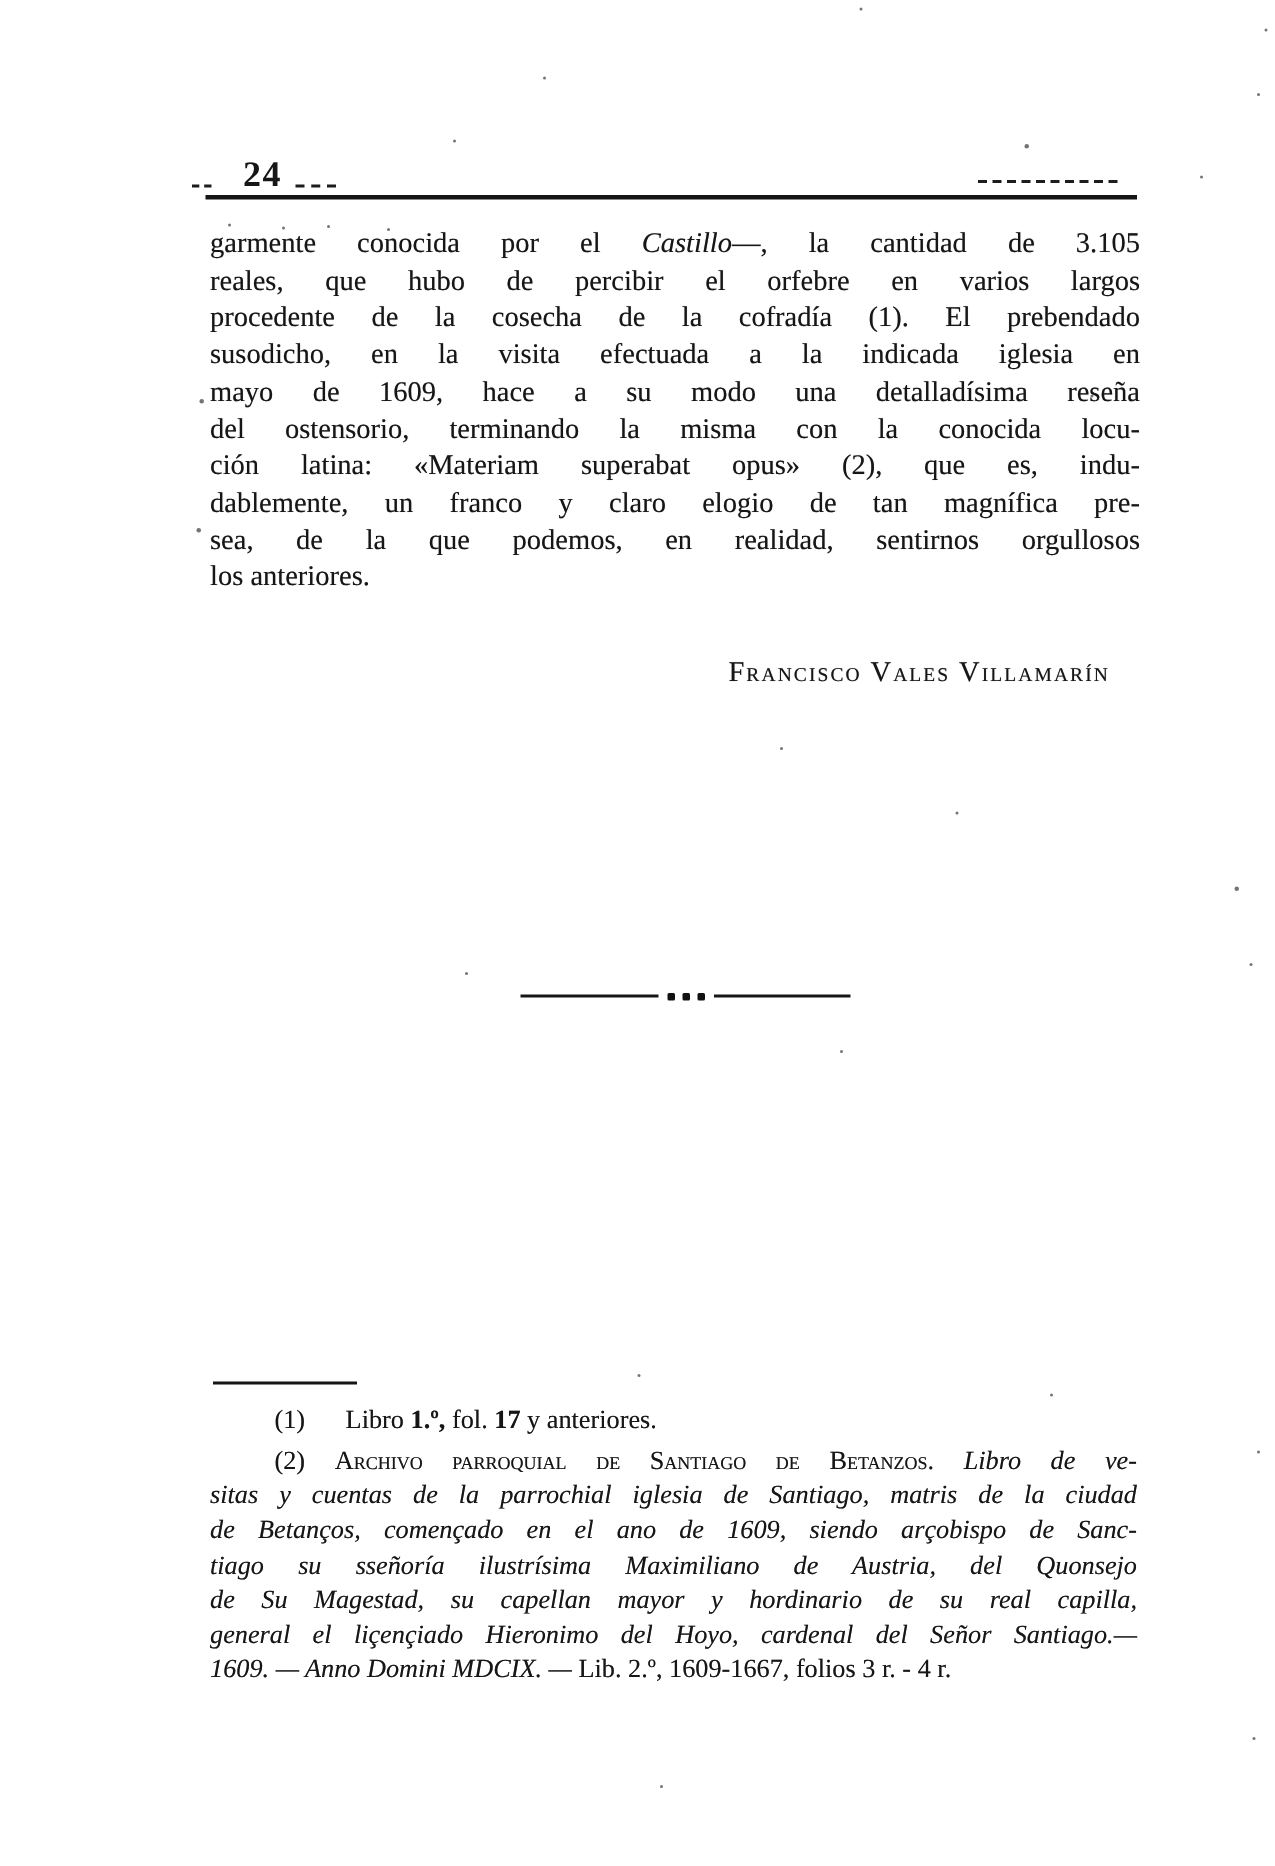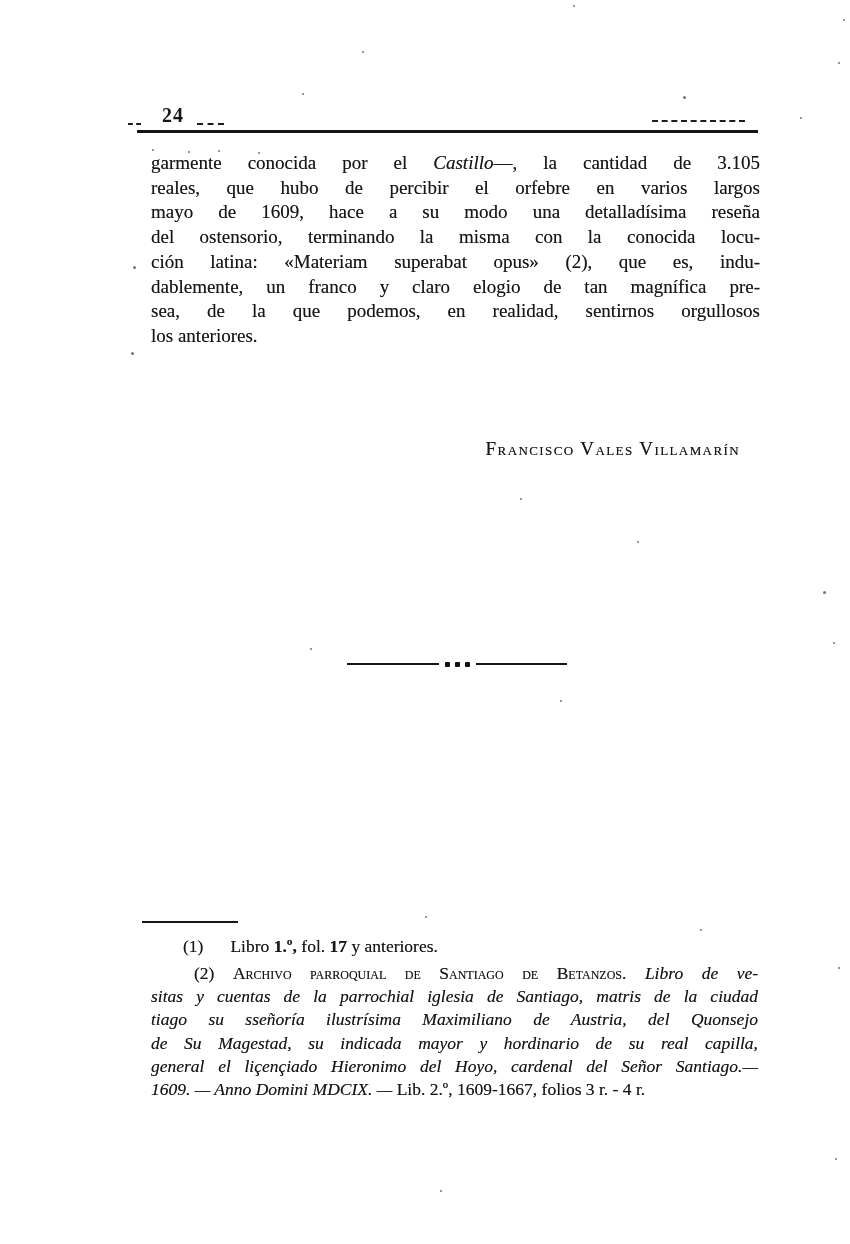--- a/index.html
+++ b/index.html
@@ -8,21 +8,21 @@
     width:850px;height:1244px;
     margin:0 auto;
     background:#ffffff;
     font-family:"Liberation Serif","DejaVu Serif",serif;
     color:#161616;
     overflow:hidden;
   }
   
   .page-num{
     position:absolute;left:162px;top:104px;
-    font-size:20px;font-weight:700;letter-spacing:1px;
+    font-size:24px;font-weight:700;letter-spacing:1px;
   }
   .header-title{
     position:absolute;left:222px;top:104px;width:406px;
     text-align:center;
     font-variant:small-caps;font-weight:700;
     font-size:19px;letter-spacing:1.6px;
     text-shadow:0 0 .5px rgba(0,0,0,.55);
   }
   .hdash{position:absolute;border-bottom:2px dashed #1d1d1d;height:0;}
   .hdash.l1{left:128px;top:123px;width:13px;}
@@ -31,21 +31,21 @@
   .header-rule{
     position:absolute;left:137px;top:130px;width:621px;height:3px;
     background:#151515;
   }
   
   .body-text{
     position:absolute;left:140px;top:151px;width:620px;
     font-size:19px;line-height:24.7px;
     text-shadow:0 0 .45px rgba(0,0,0,.5);
   }
-  .tline{text-align:justify;text-align-last:justify;white-space:normal;margin-left:11px;}
+  .tline{text-align:justify;text-align-last:justify;white-space:normal;}
   .tline.last{text-align-last:left;}
   .it{font-style:italic;}
   .sc{font-variant:small-caps;font-style:normal;}
   .bd{font-weight:700;}
   
   .signature{
     position:absolute;left:140px;top:438px;width:600px;
     text-align:right;
     font-variant:small-caps;font-size:19px;letter-spacing:1.4px;
     text-shadow:0 0 .5px rgba(0,0,0,.55);
@@ -85,20 +85,22 @@
 
   <span class="hdash l1"></span>
   <div class="page-num">24</div>
   <span class="hdash l2"></span>
   <span class="hdash r"></span>
   <div class="header-rule"></div>
 
   <div class="body-text" id="article-lines">
       <div class="tline"><span>garmente conocida por el </span><span class="it">Castillo</span><span>—, la cantidad de 3.105</span></div>
       <div class="tline"><span>reales, que hubo de percibir el orfebre en varios largos</span></div>
+      <div class="tline"><span>procedente de la cosecha de la cofradía (1). El prebendado</span></div>
+      <div class="tline"><span>susodicho, en la visita efectuada a la indicada iglesia en</span></div>
       <div class="tline"><span>mayo de 1609, hace a su modo una detalladísima reseña</span></div>
       <div class="tline"><span>del ostensorio, terminando la misma con la conocida locu-</span></div>
       <div class="tline"><span>ción latina: «Materiam superabat opus» (2), que es, indu-</span></div>
       <div class="tline"><span>dablemente, un franco y claro elogio de tan magnífica pre-</span></div>
       <div class="tline"><span>sea, de la que podemos, en realidad, sentirnos orgullosos</span></div>
       <div class="tline last"><span>los anteriores.</span></div>
     </div>
 
   <div class="signature">Francisco Vales Villamarín</div>
 
@@ -114,22 +116,23 @@
 
   <div class="fn-rule"></div>
 
   <div class="footnote-1">
     <span class="fn-marker">(1)</span><span id="fn1-text"><span>Libro </span><span class="bd">1.º,</span><span> fol. </span><span class="bd">17</span><span> y anteriores.</span></span>
   </div>
 
   <div class="footnote-2" id="fn2-lines">
       <div class="tline"><span class="rm">(2)  </span><span class="sc">Archivo parroquial de Santiago de Betanzos.</span><span class="rm">  </span><span class="it">Libro de ve-</span></div>
       <div class="tline"><span class="it">sitas y cuentas de la parrochial iglesia de Santiago, matris de la ciudad</span></div>
+      <div class="tline"><span class="it">de Betanços, començado en el ano de 1609, siendo arçobispo de Sanc-</span></div>
       <div class="tline"><span class="it">tiago su sseñoría ilustrísima Maximiliano de Austria, del Quonsejo</span></div>
-      <div class="tline"><span class="it">de Su Magestad, su indicada mayor y hordinario de su real capilla,</span></div>
+      <div class="tline"><span class="it">de Su Magestad, su capellan mayor y hordinario de su real capilla,</span></div>
       <div class="tline"><span class="it">general el liçençiado Hieronimo del Hoyo, cardenal del Señor Santiago.—</span></div>
       <div class="tline last"><span class="it">1609. — Anno Domini MDCIX. — </span><span class="rm">Lib. 2.º, 1609-1667, folios 3 r. - 4 r.</span></div>
     </div>
 
 <span class="speck" style="left: 573px; top: 5px; width: 2px; height: 2px;"></span>
     <span class="speck" style="left: 362px; top: 51px; width: 2px; height: 2px;"></span>
     <span class="speck" style="left: 843px; top: 19px; width: 2px; height: 2px;"></span>
     <span class="speck" style="left: 838px; top: 62px; width: 2px; height: 2px;"></span>
     <span class="speck" style="left: 302px; top: 93px; width: 2px; height: 2px;"></span>
     <span class="speck" style="left: 683px; top: 96px; width: 3px; height: 3px;"></span>

